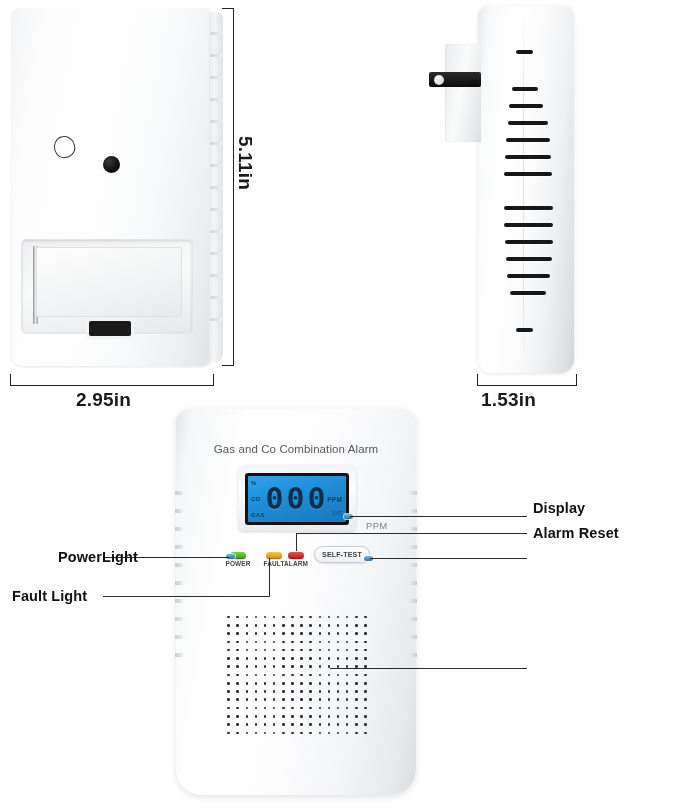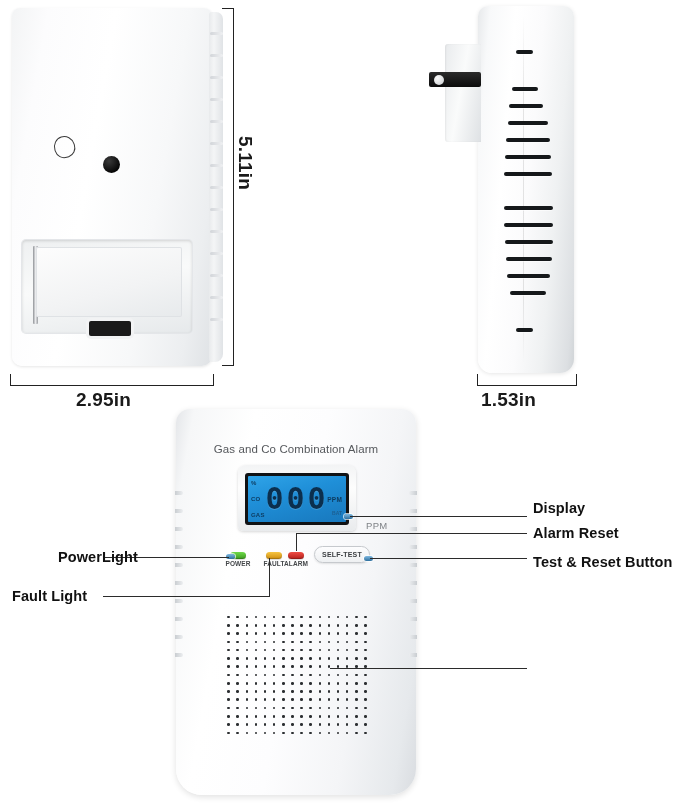--- a/index.html
+++ b/index.html
@@ -835,21 +835,20 @@
   <div class="anchor-dot" style="left:344px; top:514px;"></div>
   <div class="leader" style="left:350px; top:516px; width:177px;"></div>
   <div class="callout-text" style="left:533px; top:500px;">Display</div>
 
   <div class="leader v" style="left:296px; top:533px; height:18px;"></div>
   <div class="leader" style="left:296px; top:533px; width:231px;"></div>
   <div class="callout-text" style="left:533px; top:525px;">Alarm Reset</div>
 
   <div class="anchor-dot" style="left:364px; top:556px;"></div>
   <div class="leader" style="left:370px; top:558px; width:157px;"></div>
-  <div class="callout-text" style="left:533px; top:554px;">Test &amp; Reset Button</div>
 
   <div class="leader" style="left:330px; top:668px; width:197px;"></div>
 
   <div class="anchor-dot" style="left:226px; top:554px;"></div>
   <div class="leader" style="left:103px; top:557px; width:126px;"></div>
   <div class="callout-text" style="left:10px; top:549px;margin-left:48px;">PowerLight</div>
 
   <div class="leader v" style="left:269px; top:558px; height:38px;"></div>
   <div class="leader" style="left:103px; top:596px; width:167px;"></div>
   <div class="callout-text" style="left:12px; top:588px;">Fault Light</div>

